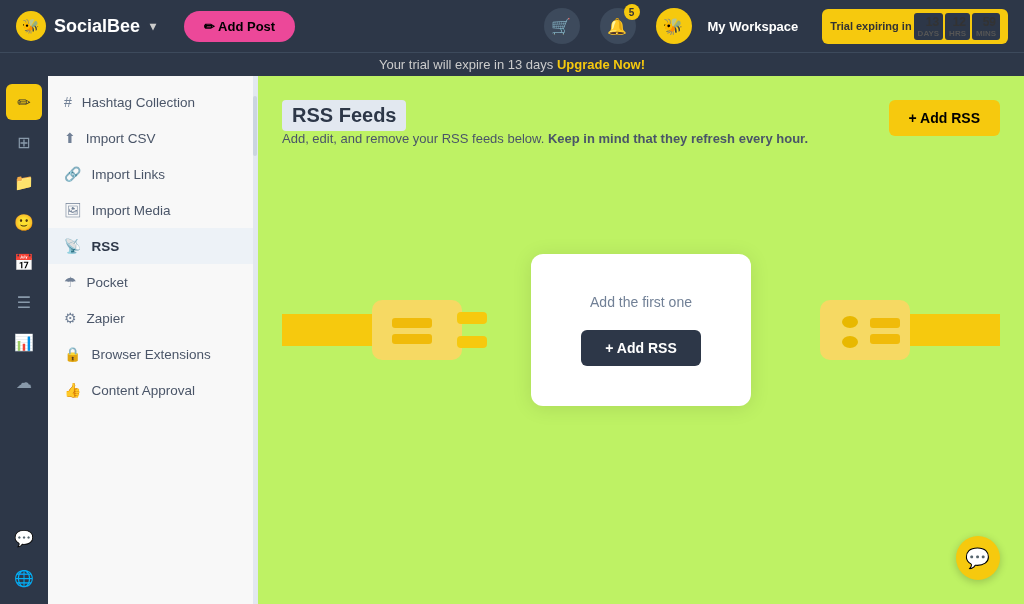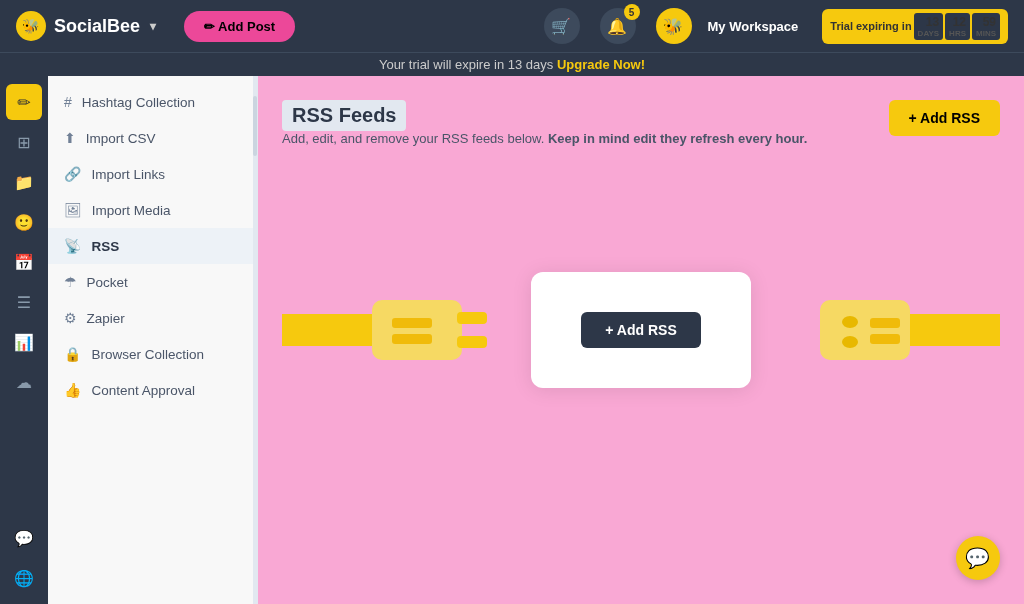--- a/index.html
+++ b/index.html
@@ -201,21 +201,21 @@
       background: #edf2f7;
       color: #2d3748;
       font-weight: 600;
       border-right: 3px solid #4a90e2;
     }
     .sidebar-icon { font-size: 14px; color: #718096; }
 
     
     .content-area {
       flex: 1;
-      background: #f9a8d4;
+      background: #bef264;
       overflow: auto;
       padding: 24px;
       position: relative;
     }
     .content-header {
       display: flex;
       align-items: flex-start;
       justify-content: space-between;
       margin-bottom: 8px;
     }
@@ -419,35 +419,35 @@
     <div class="sidebar-menu-item">
       <span class="sidebar-icon">☂</span>
       <span>Pocket</span>
     </div>
     <div class="sidebar-menu-item">
       <span class="sidebar-icon">⚙</span>
       <span>Zapier</span>
     </div>
     <div class="sidebar-menu-item">
       <span class="sidebar-icon">🔒</span>
-      <span>Browser Collection</span>
+      <span>Browser Extensions</span>
     </div>
     <div class="sidebar-menu-item">
       <span class="sidebar-icon">👍</span>
       <span>Content Approval</span>
     </div>
   </aside>
 
   <main class="content-area">
     <div class="content-header">
       <div>
         <div class="page-title-box">RSS Feeds</div>
         <p class="subtitle">
           <span>Add, edit, and remove your RSS feeds below.</span>
-          <strong>Keep in mind edit they refresh every hour.</strong>
+          <strong>Keep in mind that they refresh every hour.</strong>
         </p>
       </div>
       <button class="add-rss-btn">
         <span>+ Add RSS</span>
       </button>
     </div>
 
     <div class="empty-state-container">
 
       <svg class="plug-left" viewBox="0 0 260 160" xmlns="http://www.w3.org/2000/svg">
@@ -457,20 +457,21 @@
         <rect x="90" y="50" width="90" height="60" rx="10" ry="10" fill="#f6d963"></rect>
 
         <rect x="175" y="62" width="30" height="12" rx="4" fill="#f6c90e"></rect>
         <rect x="175" y="86" width="30" height="12" rx="4" fill="#f6c90e"></rect>
 
         <rect x="110" y="68" width="40" height="10" rx="3" fill="#f0bb0a"></rect>
         <rect x="110" y="84" width="40" height="10" rx="3" fill="#f0bb0a"></rect>
       </svg>
 
       <div class="empty-card">
+        <div class="empty-subtitle">Add the first one</div>
         <button class="add-rss-center-btn">
           <span>+ Add RSS</span>
         </button>
       </div>
 
       <svg class="plug-right" viewBox="0 0 260 160" xmlns="http://www.w3.org/2000/svg">
 
         <path d="M260,80 Q200,80 170,80" stroke="#f6c90e" stroke-width="32" fill="none" stroke-linecap="round"></path>
 
         <rect x="80" y="50" width="90" height="60" rx="10" ry="10" fill="#f6d963"></rect>

